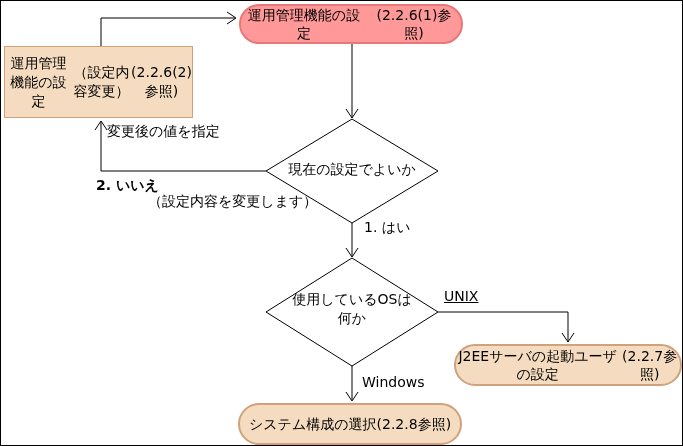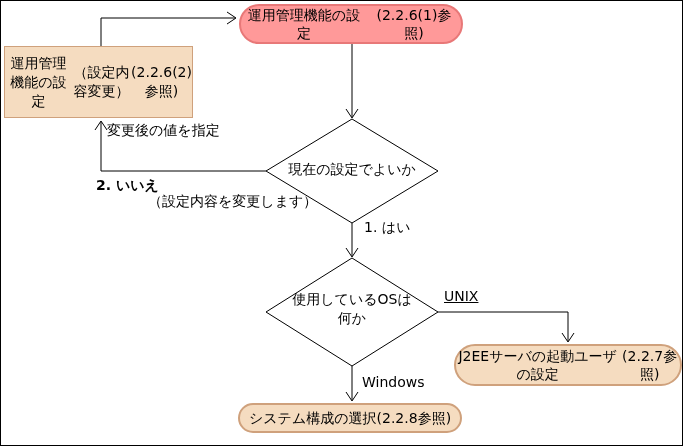--- a/index.html
+++ b/index.html
@@ -27,30 +27,30 @@
   }
   .node.change{
     left:3px;top:45px;width:189px;height:72px;
     background:#f5dcc0;border:1px solid #cfa17c;line-height:19px;
   }
   .node.j2ee{
     left:453px;top:343px;width:228px;height:42px;
     background:#f5dcc0;border:2px solid #cfa17c;
   }
   .node.system{
-    left:237px;top:402px;width:224px;height:30px;
+    left:237px;top:402px;width:224px;height:42px;
     background:#f5dcc0;border:2px solid #cfa17c;
   }
   .dlabel{
     position:absolute;z-index:2;text-align:center;line-height:19px;
   }
   .d1{left:266px;top:159px;width:170px;}
   .d2{left:266px;top:289px;width:170px;}
   .elabel{position:absolute;z-index:2;white-space:nowrap;line-height:16px;}
-  .lbl-specify{left:106px;top:122px;font-family:Liberation Mono, monospace;}
+  .lbl-specify{left:106px;top:122px;}
   .lbl-no1{left:95px;top:176px;font-weight:bold;}
   .lbl-no2{left:119px;top:192px;margin-left:28px;}
   .lbl-yes{left:363px;top:218px;}
   .lbl-unix{left:443px;top:287px;text-decoration:underline;}
   .lbl-windows{left:361px;top:373px;}
 </style>
 </head>
 <body>
 
 <div class="canvas">

